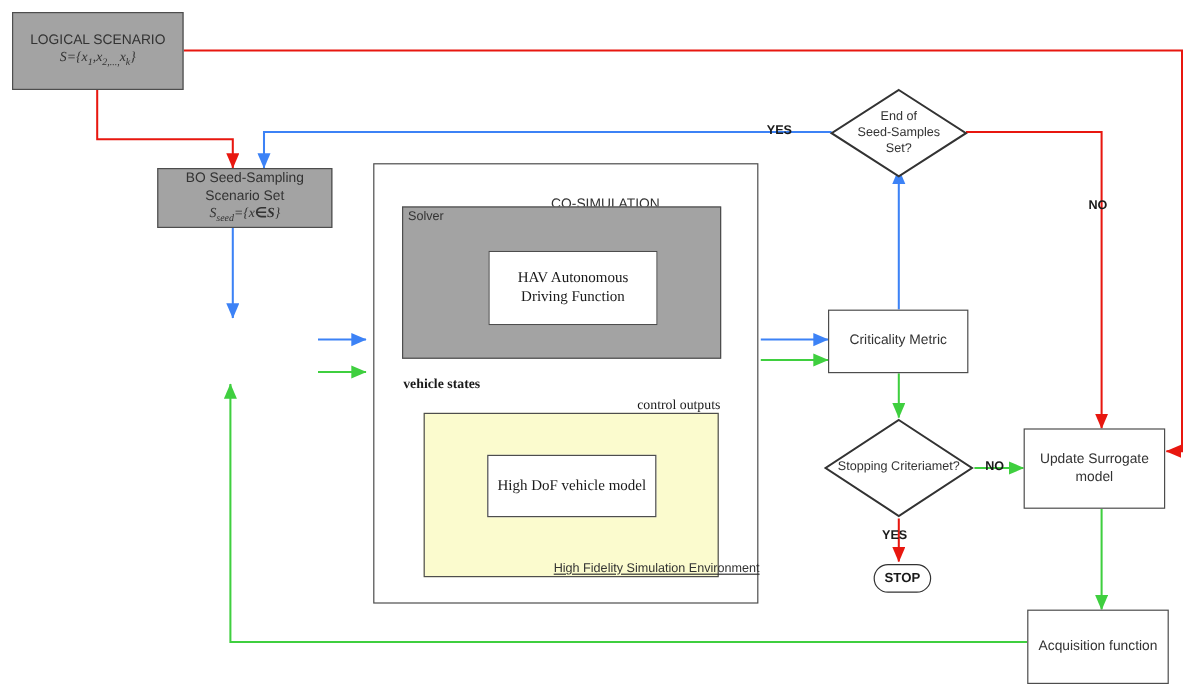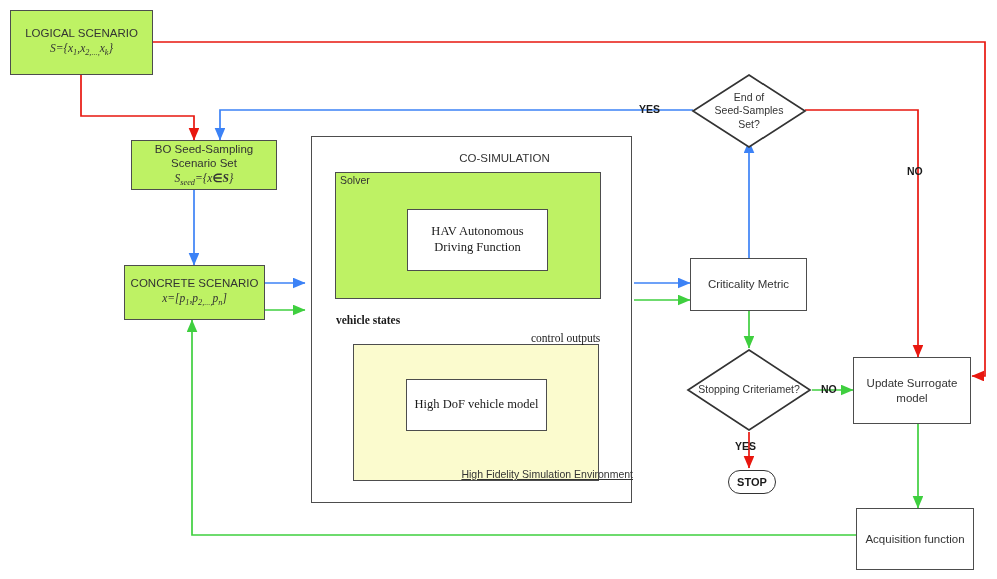--- a/index.html
+++ b/index.html
@@ -2,21 +2,21 @@
 <html><head>
 <meta charset="utf-8">
 <style>
   html,body{margin:0;padding:0;background:#ffffff;}
   body{font-family:"Liberation Sans", sans-serif;}
   #canvas{position:relative;width:997px;height:579px;background:#ffffff;overflow:hidden;}
   svg.edges{position:absolute;left:0;top:0;width:997px;height:579px;pointer-events:none;}
   .node{position:absolute;box-sizing:border-box;display:flex;align-items:center;justify-content:center;
         text-align:center;color:#333333;line-height:1.25;}
   .proc{border:1.6px solid #4d4d4d;background:#ffffff;font-size:11.5px;}
-  .orange{background:#bef264;border:1.6px solid #4d4d4d;font-size:11.5px;}
+  .orange{background:#a3a3a3;border:1.6px solid #4d4d4d;font-size:11.5px;}
   .yellowbox{background:#fbfbce;border:1.6px solid #4d4d4d;}
   .plain{border:1.6px solid #4d4d4d;background:#ffffff;}
   .serif{font-family:"Liberation Serif", serif;font-size:12.5px;color:#1a1a1a;}
   .lbl-bold{position:absolute;font-size:10.5px;font-weight:bold;color:#1a1a1a;}
   .lbl-serif{position:absolute;font-family:"Liberation Serif", serif;font-size:11.5px;color:#1a1a1a;}
   .corner-lbl{position:absolute;font-size:10.5px;color:#333333;}
   .under{text-decoration:underline;padding-left:36px;}
   .stop{position:absolute;border:1.8px solid #333333;border-radius:14px;background:#ffffff;
         display:flex;align-items:center;justify-content:center;font-size:11px;font-weight:bold;color:#1a1a1a;}
   .frm{font-family:"Liberation Serif", serif;font-style:italic;font-size:11.5px;}
@@ -91,29 +91,23 @@
   </div>
 
   <div class="node orange" style="left:131px;top:140px;width:146px;height:50px;flex-direction:column;">
     <div>BO Seed-Sampling</div>
     <div>Scenario Set</div>
     <div class="frm">
       <i>S<sub>seed</sub></i>={<i>x</i><b>∈</b><b><i>S</i></b>}
     </div>
   </div>
 
-  <div class="node orange" style="left:124px;top:265px;width:141px;height:55px;flex-direction:column;">
-    <div>CONCRETE SCENARIO</div>
-    <div class="frm">
-      <i>x</i>=[<i>p<sub>1</sub></i>,<i>p<sub>2,...,</sub></i><i>p<sub>n</sub></i>]
-    </div>
-  </div>
 
   <div class="node plain" style="left:311px;top:136px;width:321px;height:367px;"></div>
-  <div class="capt" style="left:311px;top:152px;width:387px;text-align:center;">CO-SIMULATION</div>
+  <div class="capt" style="left:311px;top:164px;width:387px;text-align:center;">CO-SIMULATION</div>
 
   <div class="node orange" style="left:335px;top:172px;width:266px;height:127px;"></div>
   <div class="corner-lbl" style="left:340px;top:174px;">Solver</div>
 
   <div class="node plain serif" style="left:407px;top:209px;width:141px;height:62px;flex-direction:column;">
     <div>HAV Autonomous</div>
     <div>Driving Function</div>
   </div>
 
   <div class="node yellowbox" style="left:353px;top:344px;width:246px;height:137px;"></div>

